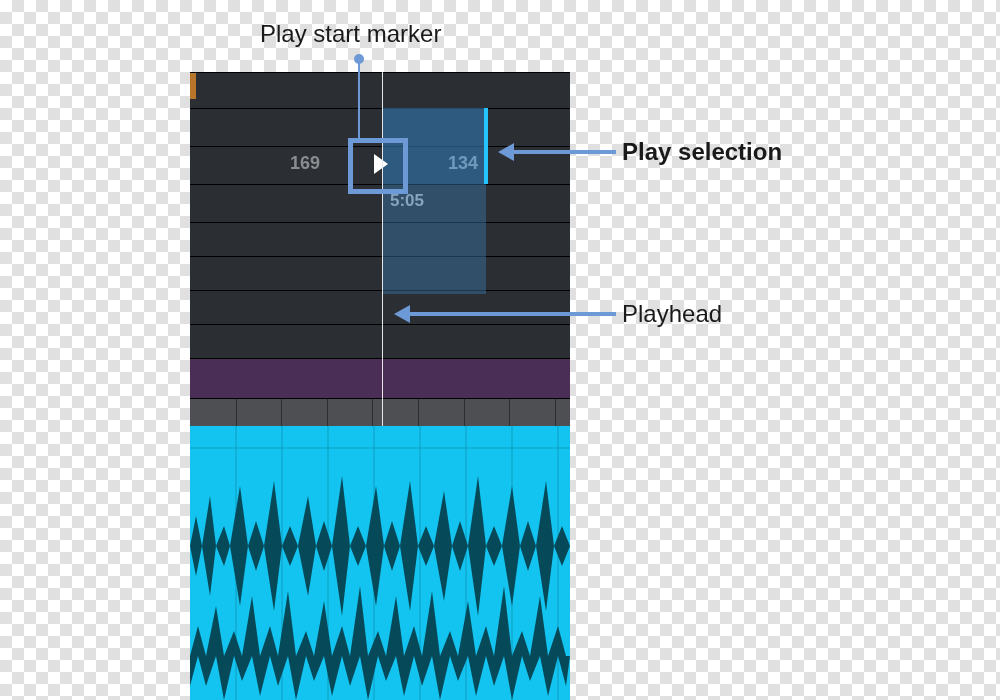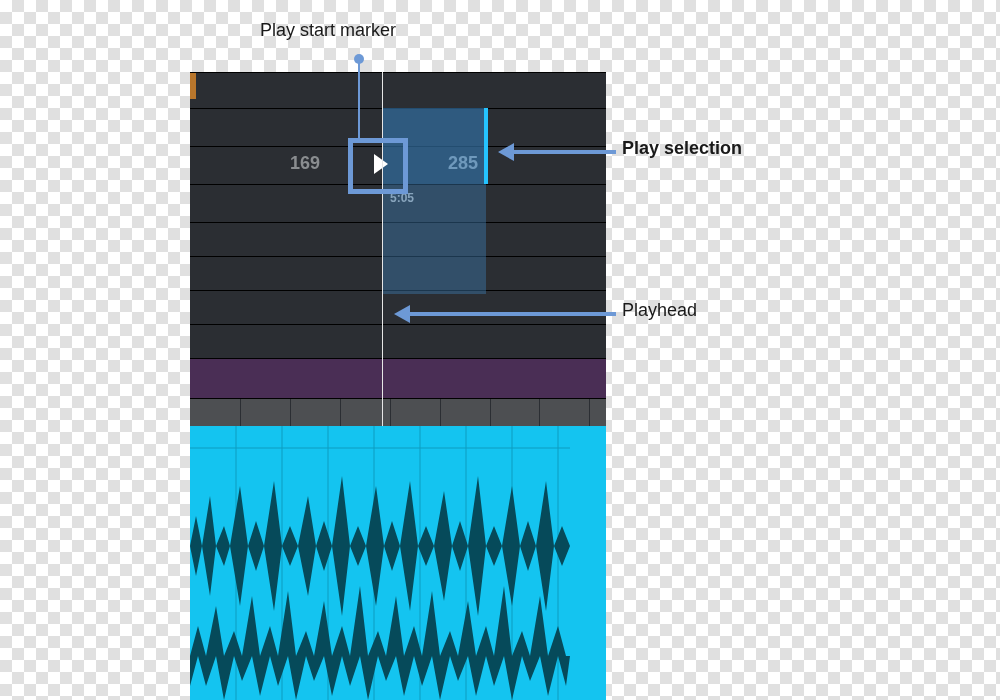--- a/index.html
+++ b/index.html
@@ -13,34 +13,34 @@
       linear-gradient(-45deg, #e0e0e0 25%, transparent 25%),
       linear-gradient(45deg, transparent 75%, #e0e0e0 75%),
       linear-gradient(-45deg, transparent 75%, #e0e0e0 75%);
     background-size: 24px 24px;
     background-position: 0 0, 0 12px, 12px -12px, -12px 0px;
     background-color: #ffffff;
   }
 
   .label {
     position: absolute;
-    font-size: 18px;
+    font-size: 24px;
     color: #1a1a1a;
     white-space: nowrap;
   }
   #label-start { left: 260px; top: 20px; }
   #label-selection { left: 622px; top: 138px; font-weight: bold; }
   #label-playhead  { left: 622px; top: 300px; }
 
   
   .panel {
     position: absolute;
     left: 190px;
     top: 72px;
-    width: 416px;
+    width: 380px;
     height: 628px;
     overflow: hidden;
     background: #2b2e33;
   }
 
   .row {
     position: absolute;
     left: 0; width: 100%;
     border-top: 1px solid #000;
   }
@@ -73,21 +73,21 @@
     position: absolute;
     top: 6px;
     font-size: 18px;
     font-weight: 700;
     color: #8a8d90;
   }
   .measure-num.sel { color: #ffffff; }
   .time-num {
     position: absolute;
     top: 6px;
-    font-size: 12px;
+    font-size: 17px;
     font-weight: 700;
     color: #c5c8cb;
   }
 
   
   .selection-tint {
     position: absolute;
     left: 192px;   
     width: 104px;
     background: rgba(60,120,170,0.45);
@@ -182,21 +182,21 @@
 
 <div class="panel">
 
   <div id="r0" class="row dark">
     <div class="orange-tab"></div>
   </div>
   <div id="r1" class="row dark"></div>
 
   <div id="r2" class="row measure">
     <span class="measure-num" style="left:100px">169</span>
-    <span class="measure-num sel" style="left:258px">285</span>
+    <span class="measure-num sel" style="left:258px">134</span>
   </div>
 
   <div id="r3" class="row time">
     <span class="time-num" style="left:200px">5:05</span>
   </div>
 
   <div id="r4" class="row dark"></div>
   <div id="r5" class="row dark"></div>
   <div id="r6" class="row dark"></div>
   <div id="r7" class="row dark"></div>

